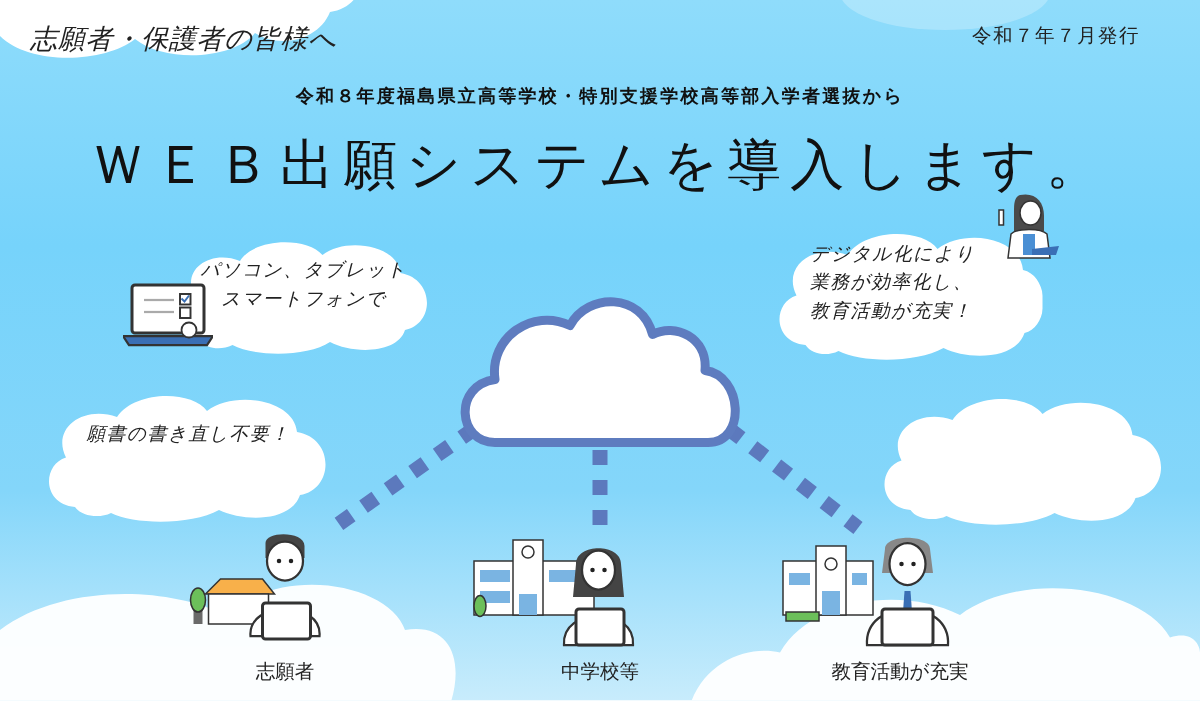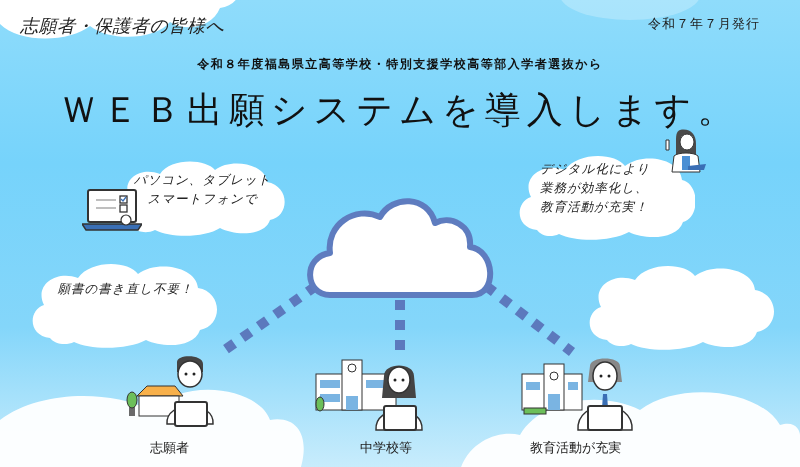--- a/index.html
+++ b/index.html
@@ -7,21 +7,21 @@
   .page { position:relative; width:800px; height:467px; overflow:hidden;
     background: linear-gradient(180deg, #8fdcfb 0%, #76d3fb 35%, #84d6fa 70%, #c8ecfc 100%); }
   .abs { position:absolute; }
   .cloud-svg { position:absolute; }
   .audience { left:20px; top:14px; font-size:18px; color:#222; letter-spacing:0.5px;font-style:italic; }
   .issued { right:40px; top:15px; font-size:13px; color:#222; letter-spacing:1px;text-align:right; }
   .subtitle { left:0; width:800px; top:56px; text-align:center; font-size:12px; font-weight:bold; color:#111; letter-spacing:1.5px; }
   .title { left:0; width:800px; top:86px; text-align:center; font-size:36px; font-weight:normal; color:#111; letter-spacing:6px; }
   .bubble-text { position:absolute; text-align:center; font-size:12.5px; line-height:19px; color:#222; letter-spacing:1px; }
   .bubble-text div { white-space:nowrap;font-style:italic; }
-  .role-label { position:absolute; font-size:13px; color:#222; text-align:left; }
+  .role-label { position:absolute; font-size:13px; color:#222; text-align:center; }
 </style>
 </head>
 <body>
 
 <div class="page">
 
   <svg class="cloud-svg" style="left:-20px;top:-40px" width="270" height="90" viewBox="0 0 270 90">
     <path d="M0 0 H250 C270 20 262 45 240 48 C232 68 205 72 190 62 C175 80 130 82 110 66 C90 82 40 84 20 64 C5 70 -5 50 0 40 Z" fill="#fff"></path>
   </svg>
 

